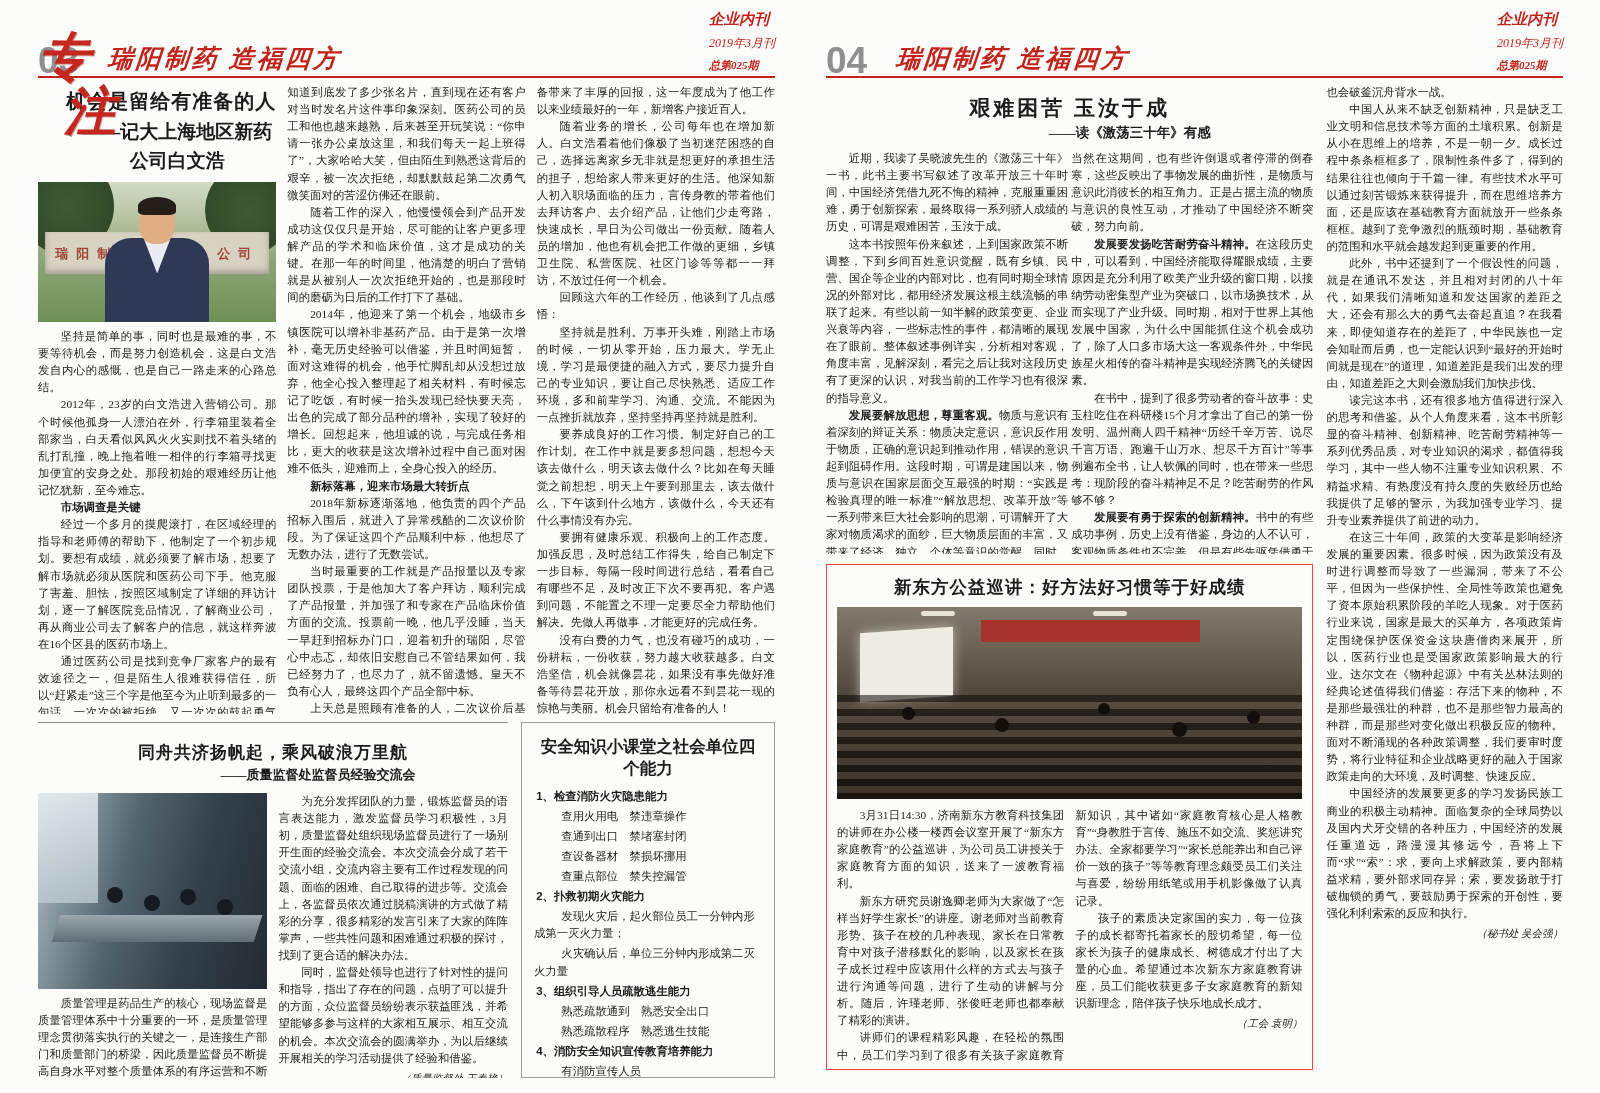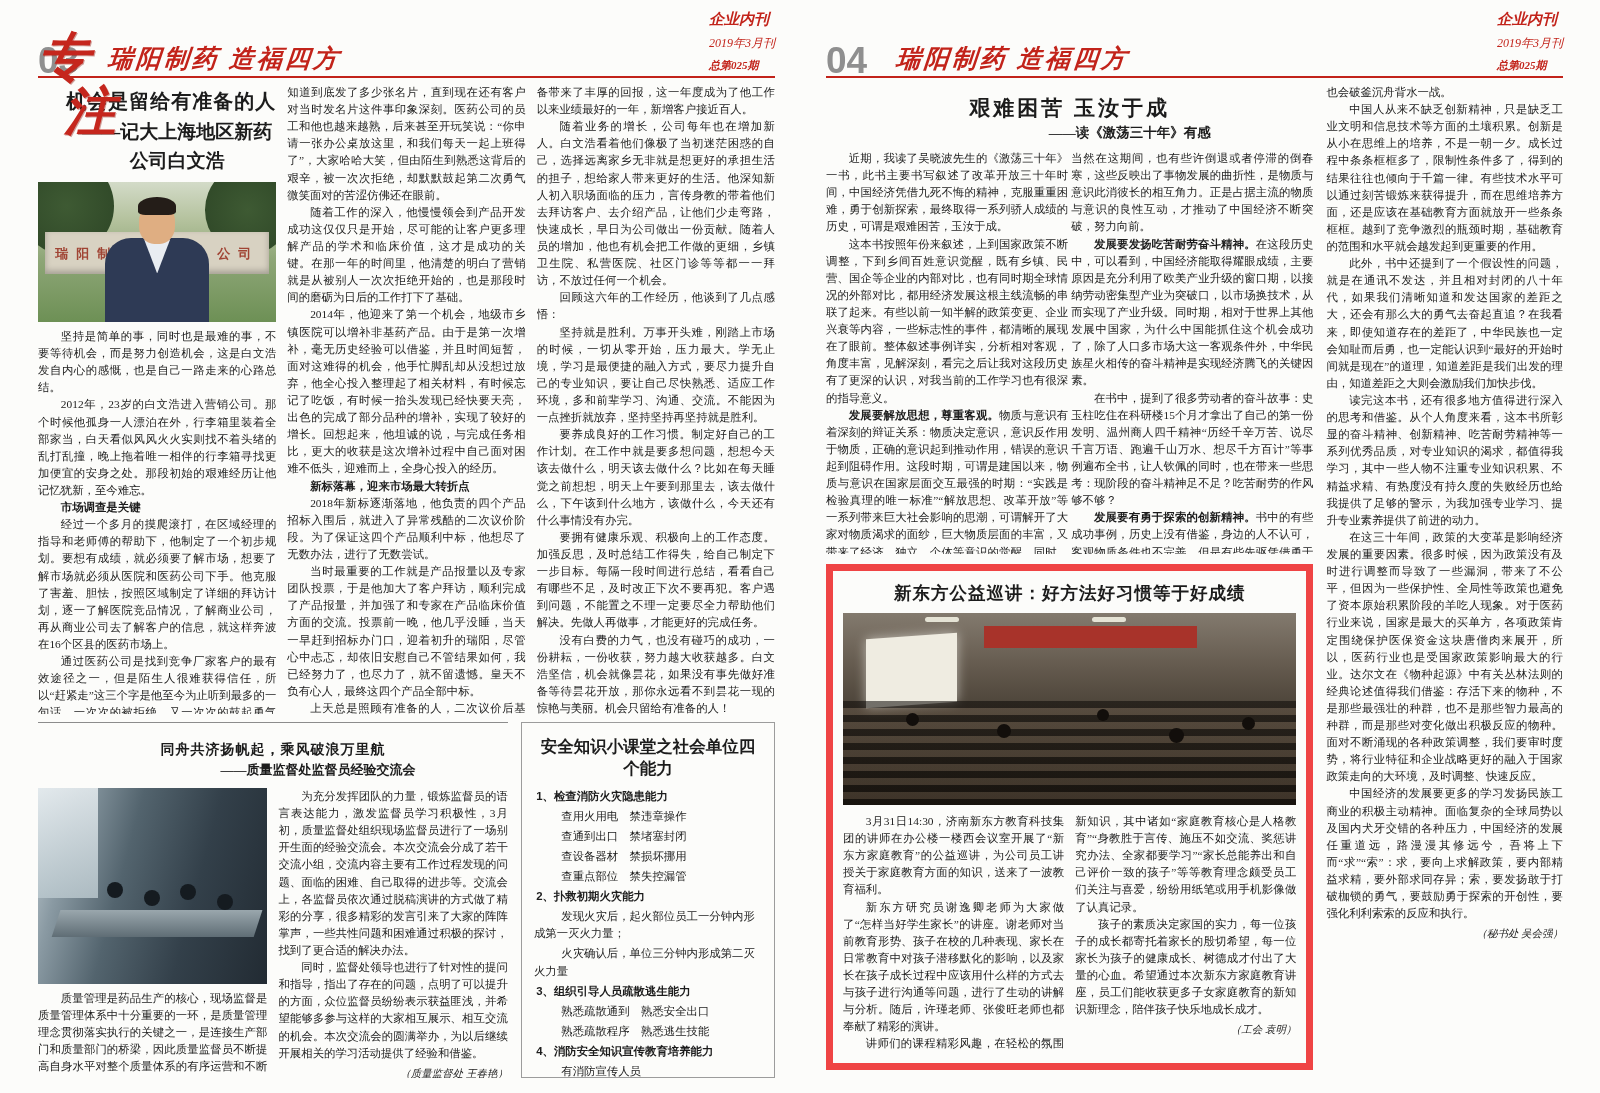--- a/index.html
+++ b/index.html
@@ -72,39 +72,39 @@
               transform:skewY(-4deg);box-shadow:0 0 12px rgba(255,255,250,.55);}
   .ph3-banner{position:absolute;left:31%;top:7%;width:47%;height:11%;background:#a8332a;}
   .ph3-rows{position:absolute;left:0;right:0;top:46%;bottom:0;
             background:repeating-linear-gradient(180deg,rgba(12,9,6,.55) 0 7px,rgba(120,100,80,.28) 7px 14px);}
   .ph3-head{position:absolute;border-radius:50%;background:#120e0b;}
   .ph3-light{position:absolute;top:2%;width:34px;height:5px;background:rgba(255,255,240,.8);border-radius:3px;}
 
   
   .band{position:absolute;top:692px;left:0;right:0;bottom:0;display:flex;gap:13px;}
   .a2{flex:2.06;min-width:0;border-top:1px solid #8c8c8c;padding-top:8px;overflow:hidden;}
-  .a2 h2{font-family:"Liberation Sans",sans-serif;font-size:14px;text-align:center;
+  .a2 h2{font-family:"Liberation Sans",sans-serif;font-size:17px;text-align:center;
          margin:10px 0 2px;letter-spacing:1px;}
   .sub2{text-align:center;font-size:13px;font-weight:bold;margin:0 0 9px 90px;}
   .a2cols{display:flex;gap:11px;}
   .a3{flex:1;min-width:0;border:1px solid #9c9c9c;padding:10px 12px;overflow:hidden;
       font-size:11.4px;line-height:1.5;}
   .a3 h3{font-family:"Liberation Sans",sans-serif;font-size:16.5px;text-align:center;
          margin:2px 6px 8px;line-height:1.35;}
   .a3 p{margin:0 0 3px;}
 
   
   .a4{position:absolute;top:54px;left:0;right:0;bottom:8px;display:flex;gap:13px;}
   .a4l{flex:2.06;min-width:0;display:flex;flex-direction:column;}
   .a4r{min-width:0;flex:1;}
   .a4h h1{font-family:"Liberation Sans",sans-serif;font-size:21px;text-align:center;
           margin:10px 0 2px;letter-spacing:3px;}
   .sub4{text-align:center;font-size:13.5px;font-weight:bold;margin:0 0 4px 120px;}
   .a4cols{display:flex;gap:3px;height:404px;overflow:hidden;margin-top:4px;}
-  .ndf{border:7px solid #ef4444;margin-top:10px;flex:1;min-height:0;padding:8px 10px;
+  .ndf{border:1px solid #ef4444;margin-top:10px;flex:1;min-height:0;padding:8px 10px;
        display:flex;flex-direction:column;overflow:hidden;}
   .ndf h2{font-family:"Liberation Sans",sans-serif;font-size:17.5px;text-align:center;
           margin:2px 0 8px;letter-spacing:1px;}
   .ndfcols{display:flex;gap:11px;flex:1;min-height:0;overflow:hidden;}
 </style>
 </head>
 <body>
 
 <div class="sheet">
 

